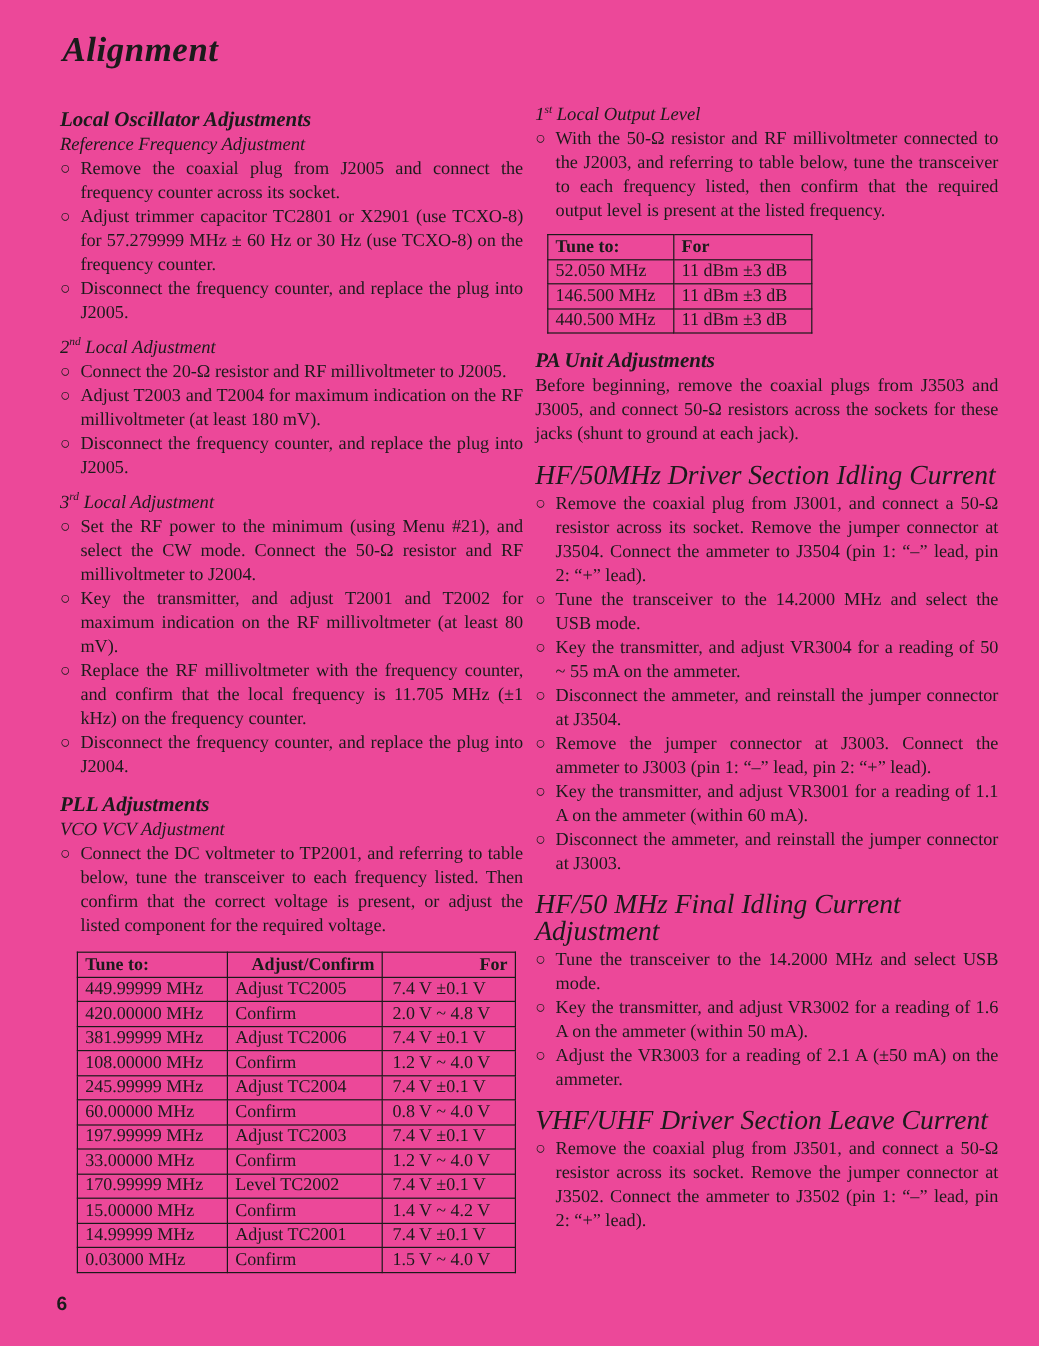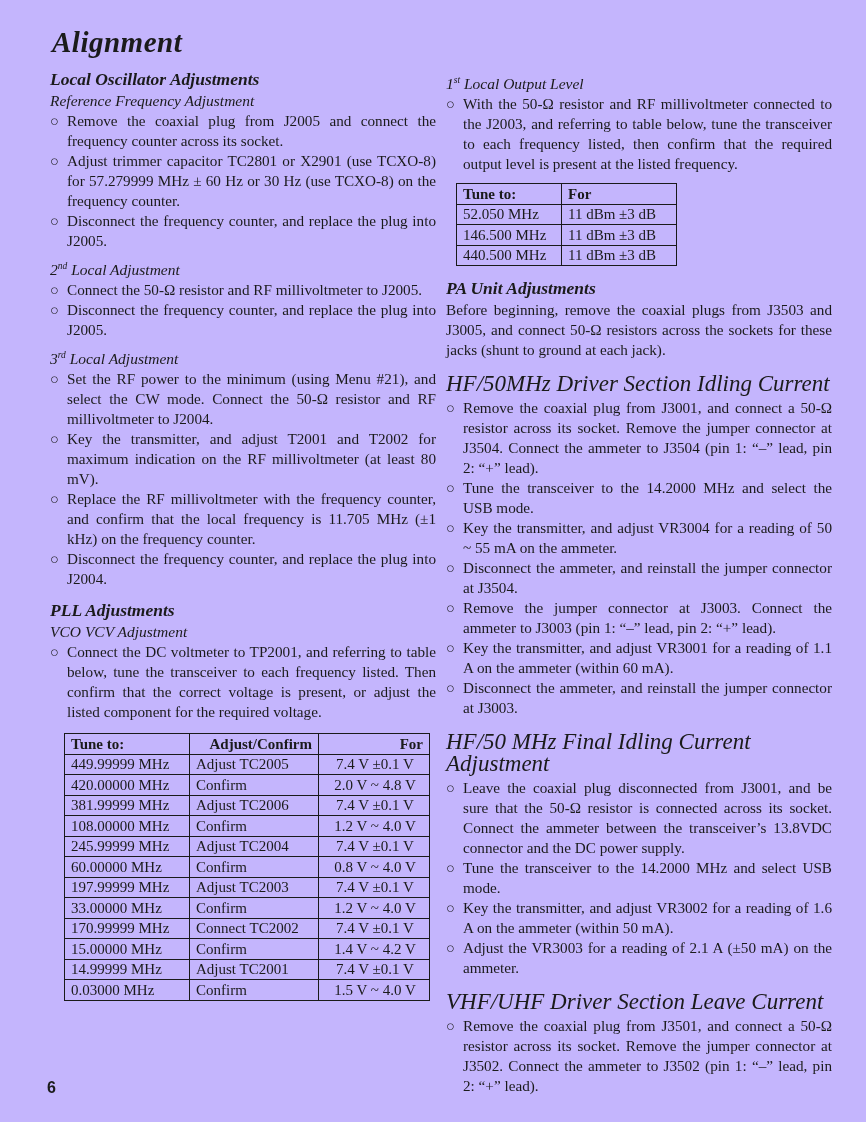--- a/index.html
+++ b/index.html
@@ -1,30 +1,30 @@
 <!DOCTYPE html>
 <html><head>
 <meta charset="utf-8">
 <style>
   html,body{margin:0;padding:0;background:#e8e8e8;}
   #page{
     position:relative;
     width:866px;height:1122px;
-    background:#c4b5fd;
+    background:#ec4899;
     color:#1b1b1b;
     font-family:"Liberation Serif", serif;
     font-size:15.2px;
     line-height:20px;
     overflow:hidden;
     margin:0 auto;
     box-shadow:0 0 6px rgba(0,0,0,.25);
   }
   .col{position:absolute;width:386px;}
-  #col-left{left:50px;top:68px;}
-  #col-right{left:446px;top:74px;}
+  #col-left{left:50px;top:88px;}
+  #col-right{left:446px;top:86px;}
   #doc-title{
     position:absolute;left:52px;top:32px;
     font-size:29px;font-weight:bold;font-style:italic;
     letter-spacing:.5px;
   }
   .h2{
     font-size:17.5px;font-weight:bold;font-style:italic;
     line-height:22px;margin:0 0 1px 0;
   }
   .h2.gap{margin-top:10px;}
@@ -55,21 +55,21 @@
     padding:0 6px;
     height:19.5px;
     line-height:18px;
     text-align:left;
     font-weight:normal;
   }
   th{font-weight:bold;margin-top:47px;}
   table.t3 th:nth-child(2), table.t3 th:nth-child(3){text-align:right;}
   table.t3 td:nth-child(1){width:112px;}
   table.t3 td:nth-child(2){width:116px;margin-left:37px;}
-  table.t3 td:nth-child(3){width:96px;padding-left:8px;text-align:center;}
+  table.t3 td:nth-child(3){width:96px;padding-left:8px;}
   table.t2{margin:9px 0 11px 10px;}
   table.t2 td:nth-child(1), table.t2 th:nth-child(1){width:92px;}
   table.t2 td:nth-child(2), table.t2 th:nth-child(2){width:102px;}
   #page-number{
     position:absolute;left:47px;top:1078px;
     font-family:"Liberation Sans", sans-serif;
     font-weight:bold;font-size:16px;
   }
 </style>
 </head>
@@ -85,21 +85,22 @@
 
     <div class="h3s">Reference Frequency Adjustment</div>
     <div class="blist">
         <div class="bullet-item"><span class="bullet">○</span><span>Remove the coaxial plug from J2005 and connect the frequency counter across its socket.</span></div>
         <div class="bullet-item"><span class="bullet">○</span><span>Adjust trimmer capacitor TC2801 or X2901 (use TCXO-8) for 57.279999 MHz ± 60 Hz or 30 Hz (use TCXO-8) on the frequency counter.</span></div>
         <div class="bullet-item"><span class="bullet">○</span><span>Disconnect the frequency counter, and replace the plug into J2005.</span></div>
       </div>
 
     <div class="h3s gap"><span>2</span><sup>nd</sup><span> Local Adjustment</span></div>
     <div class="blist">
-        <div class="bullet-item"><span class="bullet">○</span><span>Connect the 50-Ω resistor and RF millivoltmeter to J2005.</span></div>
+        <div class="bullet-item"><span class="bullet">○</span><span>Connect the 20-Ω resistor and RF millivoltmeter to J2005.</span></div>
+        <div class="bullet-item"><span class="bullet">○</span><span>Adjust T2003 and T2004 for maximum indication on the RF millivoltmeter (at least 180 mV).</span></div>
         <div class="bullet-item"><span class="bullet">○</span><span>Disconnect the frequency counter, and replace the plug into J2005.</span></div>
       </div>
 
     <div class="h3s gap"><span>3</span><sup>rd</sup><span> Local Adjustment</span></div>
     <div class="blist">
         <div class="bullet-item"><span class="bullet">○</span><span>Set the RF power to the minimum (using Menu #21), and select the CW mode. Connect the 50-Ω resistor and RF millivoltmeter to J2004.</span></div>
         <div class="bullet-item"><span class="bullet">○</span><span>Key the transmitter, and adjust T2001 and T2002 for maximum indication on the RF millivoltmeter (at least 80 mV).</span></div>
         <div class="bullet-item"><span class="bullet">○</span><span>Replace the RF millivoltmeter with the frequency counter, and confirm that the local frequency is 11.705 MHz (±1 kHz) on the frequency counter.</span></div>
         <div class="bullet-item"><span class="bullet">○</span><span>Disconnect the frequency counter, and replace the plug into J2004.</span></div>
       </div>
@@ -155,21 +156,21 @@
             <td>Adjust TC2003</td>
             <td>7.4 V ±0.1 V</td>
           </tr>
           <tr>
             <td>33.00000 MHz</td>
             <td>Confirm</td>
             <td>1.2 V ~ 4.0 V</td>
           </tr>
           <tr>
             <td>170.99999 MHz</td>
-            <td>Connect TC2002</td>
+            <td>Level TC2002</td>
             <td>7.4 V ±0.1 V</td>
           </tr>
           <tr>
             <td>15.00000 MHz</td>
             <td>Confirm</td>
             <td>1.4 V ~ 4.2 V</td>
           </tr>
           <tr>
             <td>14.99999 MHz</td>
             <td>Adjust TC2001</td>
@@ -223,21 +224,20 @@
         <div class="bullet-item"><span class="bullet">○</span><span>Tune the transceiver to the 14.2000 MHz and select the USB mode.</span></div>
         <div class="bullet-item"><span class="bullet">○</span><span>Key the transmitter, and adjust VR3004 for a reading of 50 ~ 55 mA on the ammeter.</span></div>
         <div class="bullet-item"><span class="bullet">○</span><span>Disconnect the ammeter, and reinstall the jumper connector at J3504.</span></div>
         <div class="bullet-item"><span class="bullet">○</span><span>Remove the jumper connector at J3003. Connect the ammeter to J3003 (pin 1: “–” lead, pin 2: “+” lead).</span></div>
         <div class="bullet-item"><span class="bullet">○</span><span>Key the transmitter, and adjust VR3001 for a reading of 1.1 A on the ammeter (within 60 mA).</span></div>
         <div class="bullet-item"><span class="bullet">○</span><span>Disconnect the ammeter, and reinstall the jumper connector at J3003.</span></div>
       </div>
 
     <div class="h3b">HF/50 MHz Final Idling Current Adjustment</div>
     <div class="blist">
-        <div class="bullet-item"><span class="bullet">○</span><span>Leave the coaxial plug disconnected from J3001, and be sure that the 50-Ω resistor is connected across its socket. Connect the ammeter between the transceiver’s 13.8VDC connector and the DC power supply.</span></div>
         <div class="bullet-item"><span class="bullet">○</span><span>Tune the transceiver to the 14.2000 MHz and select USB mode.</span></div>
         <div class="bullet-item"><span class="bullet">○</span><span>Key the transmitter, and adjust VR3002 for a reading of 1.6 A on the ammeter (within 50 mA).</span></div>
         <div class="bullet-item"><span class="bullet">○</span><span>Adjust the VR3003 for a reading of 2.1 A (±50 mA) on the ammeter.</span></div>
       </div>
 
     <div class="h3b">VHF/UHF Driver Section Leave Current</div>
     <div class="blist">
         <div class="bullet-item"><span class="bullet">○</span><span>Remove the coaxial plug from J3501, and connect a 50-Ω resistor across its socket. Remove the jumper connector at J3502. Connect the ammeter to J3502 (pin 1: “–” lead, pin 2: “+” lead).</span></div>
       </div>
   </div>

